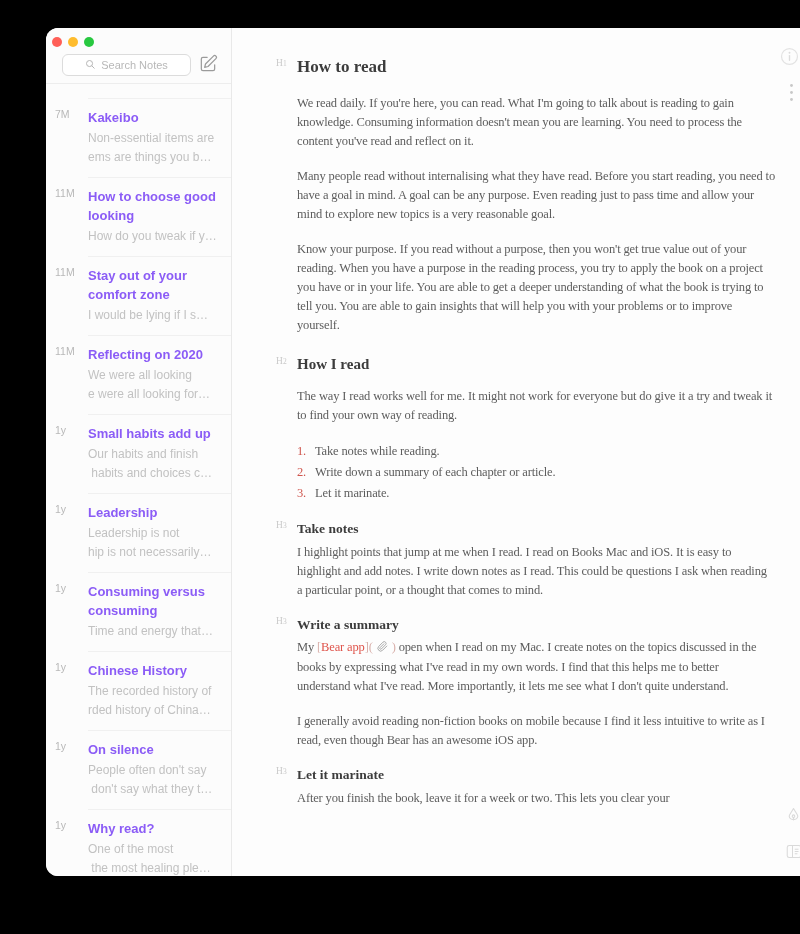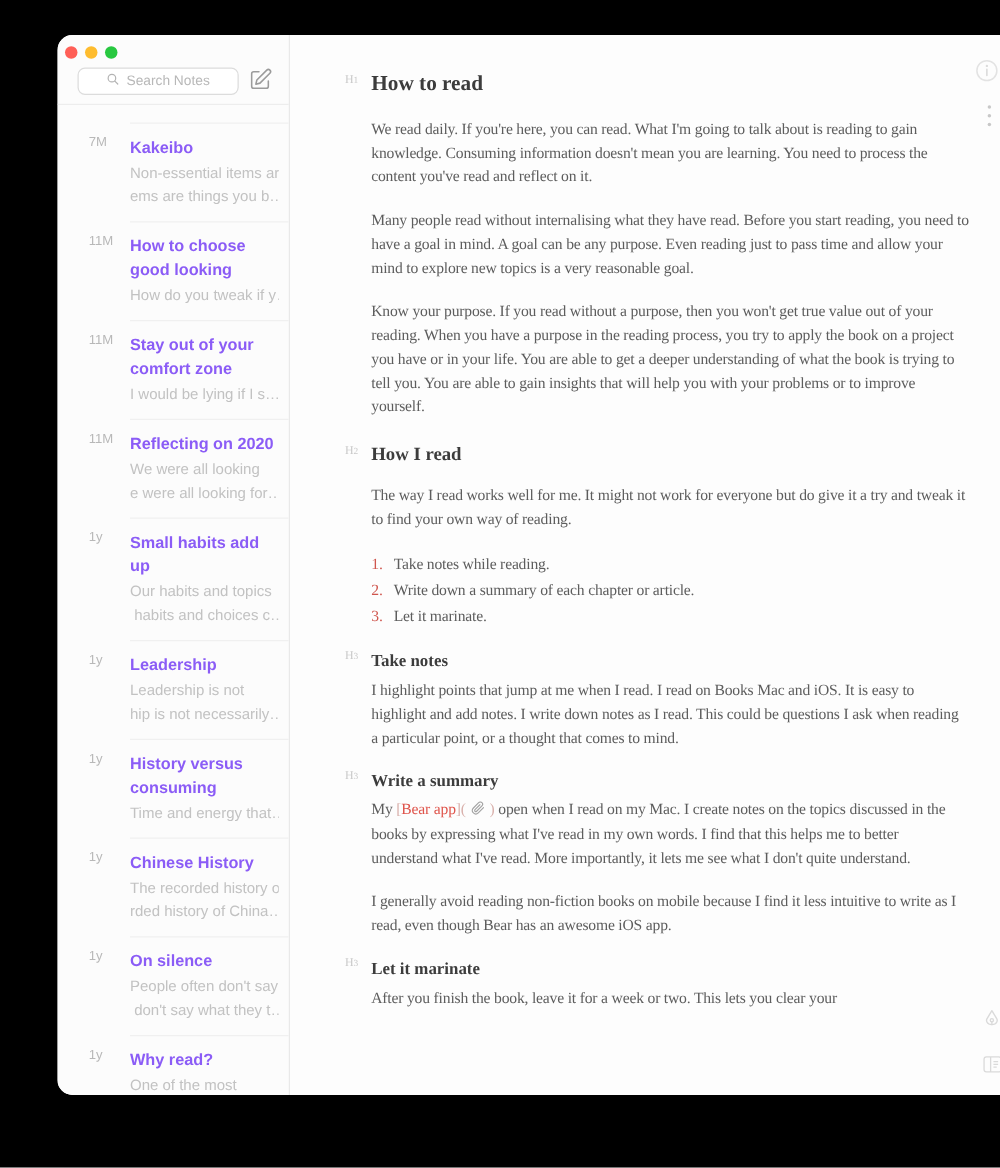--- a/index.html
+++ b/index.html
@@ -27,21 +27,21 @@
   .dot.yellow { background:var(--traffic-yellow,#febc2e); }
   .dot.green { background:var(--traffic-green,#28c840); }
   .titlebar-space { height:26px; flex-shrink:0; }
   .search-row { display:flex; align-items:center; gap:6px; padding:0 12px 7px 16px; flex-shrink:0; }
   .search-box {
     flex:1; height:20px; display:flex; align-items:center; justify-content:center; gap:5px;
     border:1px solid #dcdcdc; border-radius:6px; background:#ffffff;
     color:#b8b8b8; font-size:11px;
   }
   .compose-btn { width:22px; height:22px; border:0; background:transparent; padding:0; display:flex; align-items:center; justify-content:center; }
-  .note-list { flex:1; overflow:hidden; border-top:1px solid #ededed;padding-left:16px; }
+  .note-list { flex:1; overflow:hidden; border-top:1px solid #ededed; }
   .note-item { display:flex; padding-left:9px; }
   .note-item.partial .note-main { height:14px; padding:0; }
   .note-date { width:33px; padding-top:9px; font-size:10.5px; color:#b8b8b8; flex-shrink:0; }
   .note-main { flex:1; padding:9px 8px 10px 0; border-bottom:1px solid #f0f0f0; min-width:0; }
   .note-title { font-size:13px; font-weight:600; color:#8b5cf6; line-height:19px; margin-bottom:2px; }
   .note-preview { font-size:12px; color:#c2c2c2; line-height:19px; white-space:pre; overflow:hidden; }
   
   .main { flex:1; position:relative; background:#fdfdfd; min-width:0;font-family:Liberation Serif, serif; }
   .content { position:absolute; inset:0; padding:28px 40px 0 65px; overflow:hidden; }
   .para { font-size:12.5px; line-height:19px; color:#5d5d5d; margin:0 0 16px; letter-spacing:-0.15px; }
@@ -121,36 +121,36 @@
           <div class="note-main">
             <div class="note-title">Reflecting on 2020</div>
             <div class="note-preview">We were all looking</div>
             <div class="note-preview">e were all looking for…</div>
           </div>
         </div>
         <div class="note-item">
           <span class="note-date">1y</span>
           <div class="note-main">
             <div class="note-title">Small habits add up</div>
-            <div class="note-preview">Our habits and topics</div>
+            <div class="note-preview">Our habits and finish</div>
             <div class="note-preview"> habits and choices c…</div>
           </div>
         </div>
         <div class="note-item">
           <span class="note-date">1y</span>
           <div class="note-main">
             <div class="note-title">Leadership</div>
             <div class="note-preview">Leadership is not</div>
             <div class="note-preview">hip is not necessarily…</div>
           </div>
         </div>
         <div class="note-item">
           <span class="note-date">1y</span>
           <div class="note-main">
-            <div class="note-title">History versus consuming</div>
+            <div class="note-title">Consuming versus consuming</div>
             <div class="note-preview">Time and energy that…</div>
           </div>
         </div>
         <div class="note-item">
           <span class="note-date">1y</span>
           <div class="note-main">
             <div class="note-title">Chinese History</div>
             <div class="note-preview">The recorded history of</div>
             <div class="note-preview">rded history of China…</div>
           </div>

